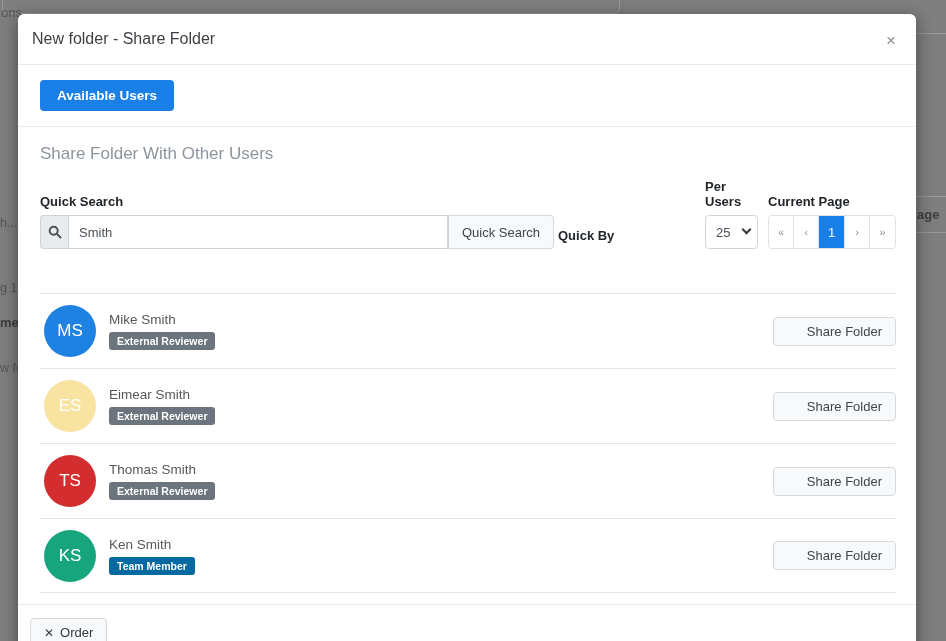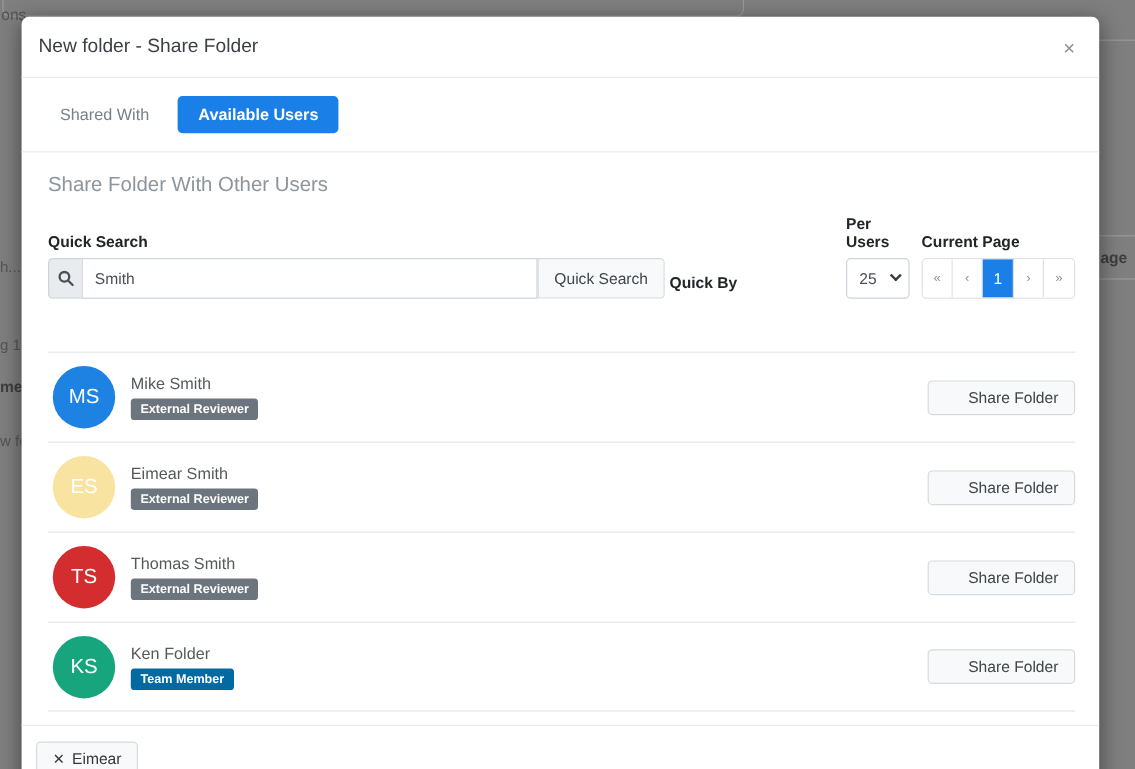--- a/index.html
+++ b/index.html
@@ -106,21 +106,20 @@
 </div>
 
 <div class="modal">
 
   <div class="modal-header">
     <div class="modal-title">New folder - Share Folder</div>
     <button class="modal-close">×</button>
   </div>
 
   <div class="tabs-row">
-    <span class="tab-inactive">Shared With</span>
     <button class="tab-active" style="background: rgb(27, 127, 232);">Available Users</button>
   </div>
 
   <div class="modal-body">
     <div class="body-heading">Share Folder With Other Users</div>
 
     <div class="controls-row">
 
       <div class="ctl-col col-search">
         <span class="ctl-label">Quick Search</span>
@@ -185,29 +184,29 @@
         <div class="user-info">
           <span class="user-name">Thomas Smith</span>
           <span class="role-badge" style="background: rgb(108, 117, 125);">External Reviewer</span>
         </div>
         <button class="btn-light btn-share row-action">Share Folder</button>
       </div>
 
       <div class="user-row">
         <div class="avatar" style="background: rgb(23, 165, 126);">KS</div>
         <div class="user-info">
-          <span class="user-name">Ken Folder</span>
+          <span class="user-name">Ken Smith</span>
           <span class="role-badge" style="background: #0369a1;">Team Member</span>
         </div>
         <button class="btn-light btn-share row-action">Share Folder</button>
       </div>
 
     </div>
   </div>
 
   <div class="modal-footer">
     <button class="btn-light btn-cancel">
       <span class="x-glyph">✕</span>
-      <span>Eimear</span>
+      <span>Order</span>
     </button>
   </div>
 
 </div>
 
 </body></html>

